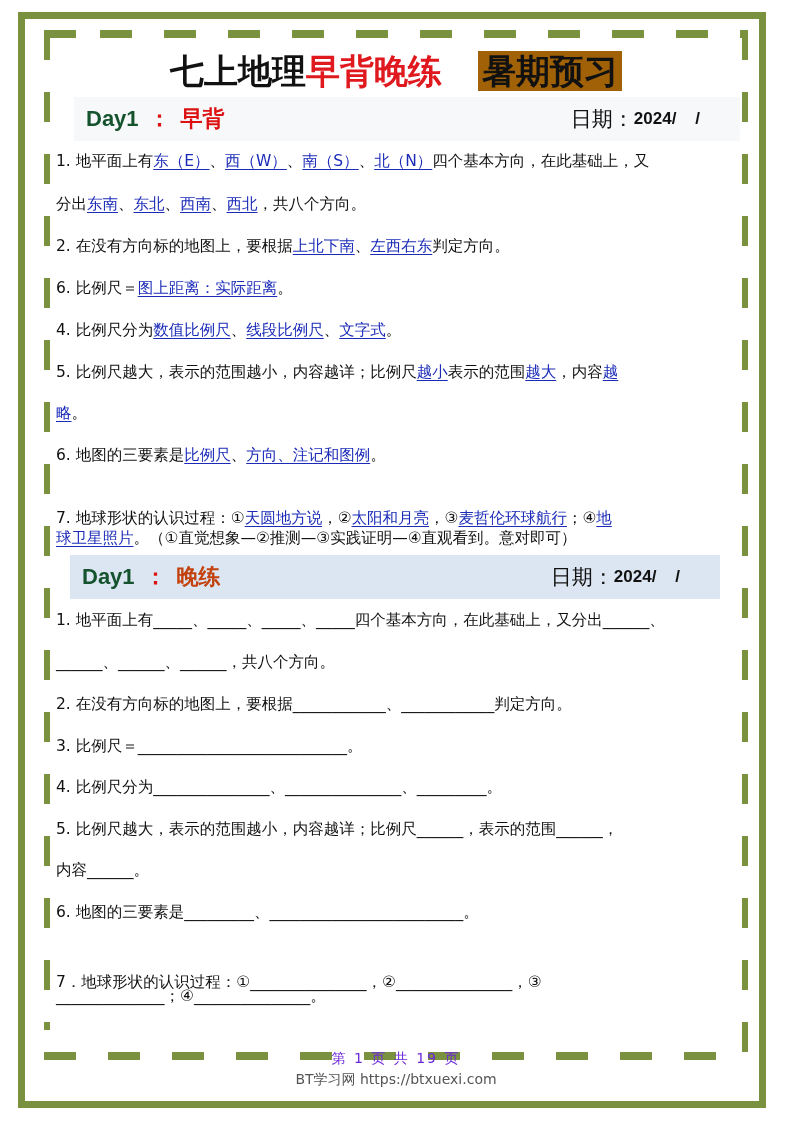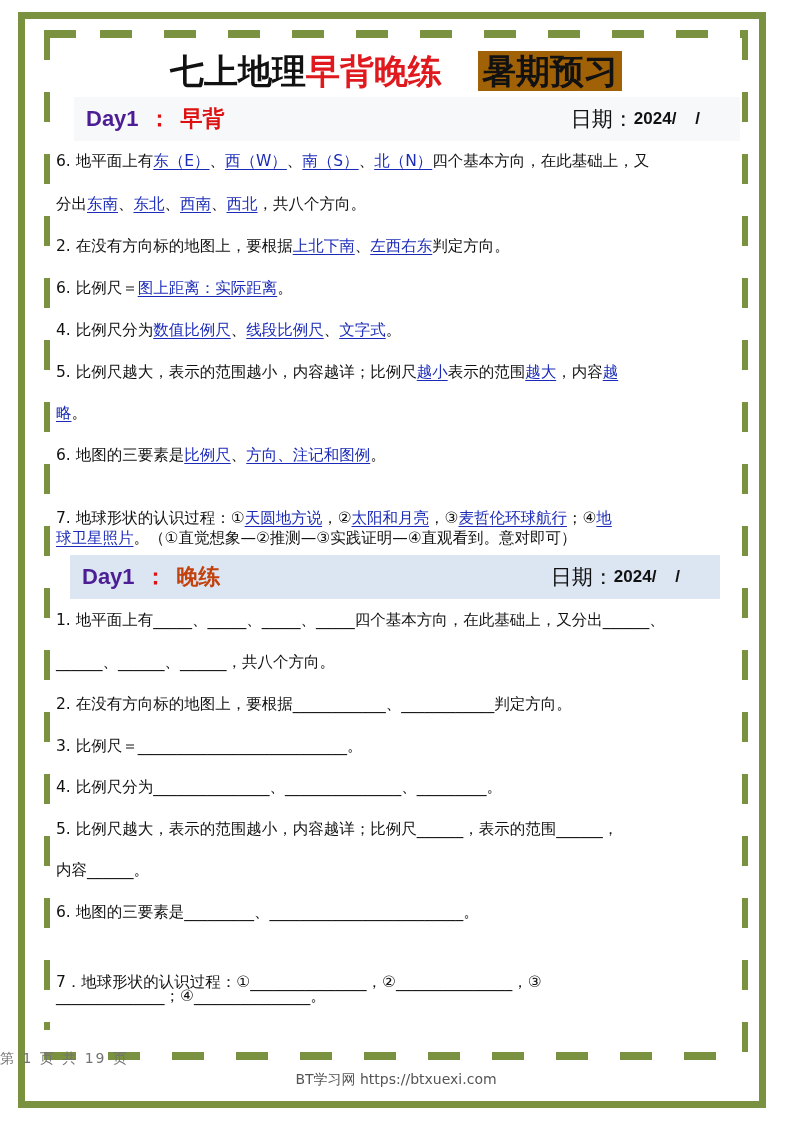--- a/index.html
+++ b/index.html
@@ -29,37 +29,37 @@
     }
     .title-black { color: #111; }
     .title-red { color: #e0191f; }
     .title-hl { background: #a16207; color: #111; padding: 0 4px; margin-left: 36px; }
 
     .day-bar {
       position: absolute; height: 44px; display: flex; align-items: center;
     }
     .day-bar.morning { left: 74px; top: 97px; width: 666px; background: #f7f8fa; }
     .day-bar.evening { left: 70px; top: 555px; width: 650px; background: #dce5f2; }
-    .day-label { font-family: "Liberation Sans", sans-serif; font-weight: bold; font-size: 22px; color: #4c1d95; padding-left: 12px; }
+    .day-label { font-family: "Liberation Sans", sans-serif; font-weight: bold; font-size: 22px; color: #14532d; padding-left: 12px; }
     .day-sep { font-weight: bold; font-size: 22px; color: #d11; margin: 0 10px; }
     .day-kind { font-weight: bold; font-size: 22px; }
     .day-kind.red { color: #d11; }
     .day-kind.blue { color: #c2410c; }
     .date-group { margin-left: auto; display: flex; align-items: center; padding-right: 40px; }
     .date-label { font-size: 21px; color: #111; }
     .date-val { font-family: "Liberation Sans", sans-serif; font-size: 17px; font-weight: bold; color: #111; white-space: pre; }
 
     .content { position: absolute; left: 56px; width: 684px; font-size: 15.5px; color: #111; }
     .line { position: absolute; left: 0; white-space: nowrap; line-height: 22px; }
     .ans { color: #1b2bb8; text-decoration: underline; text-decoration-color: #1b2bb8; text-underline-offset: 3px; }
     .blank { letter-spacing: 0; }
 
     .footer-page {
-      position: absolute; left: 0; width: 792px; top: 1050px; 
-      font-size: 14px; color: #737373; letter-spacing: 2px;
+      position: absolute; left: 0; width: 792px; top: 1050px; text-align: center;
+      font-size: 14px; color: #6d28d9; letter-spacing: 2px;
     }
     .footer-site {
       position: absolute; left: 0; width: 792px; top: 1071px; text-align: center;
       font-size: 14px; color: #555;
     }
   </style>
 </head>
 <body>
 
 <div class="outer-frame"></div>
@@ -77,21 +77,21 @@
   <span class="day-label">Day1</span>
   <span class="day-sep">：</span>
   <span class="day-kind red">早背</span>
   <span class="date-group">
     <span class="date-label">日期：</span>
     <span class="date-val">2024/    /</span>
   </span>
 </div>
 
 <div class="content" id="morning-content" style="top:150px;">
-    <div class="line" style="top: 0px;"><span>6. 地平面上有</span><span class="ans">东（E）</span><span>、</span><span class="ans">西（W）</span><span>、</span><span class="ans">南（S）</span><span>、</span><span class="ans">北（N）</span><span>四个基本方向，在此基础上，又</span></div>
+    <div class="line" style="top: 0px;"><span>1. 地平面上有</span><span class="ans">东（E）</span><span>、</span><span class="ans">西（W）</span><span>、</span><span class="ans">南（S）</span><span>、</span><span class="ans">北（N）</span><span>四个基本方向，在此基础上，又</span></div>
     <div class="line" style="top: 43px;"><span>分出</span><span class="ans">东南</span><span>、</span><span class="ans">东北</span><span>、</span><span class="ans">西南</span><span>、</span><span class="ans">西北</span><span>，共八个方向。</span></div>
     <div class="line" style="top: 85px;"><span>2. 在没有方向标的地图上，要根据</span><span class="ans">上北下南</span><span>、</span><span class="ans">左西右东</span><span>判定方向。</span></div>
     <div class="line" style="top: 127px;"><span>6. 比例尺＝</span><span class="ans">图上距离：实际距离</span><span>。</span></div>
     <div class="line" style="top: 169px;"><span>4. 比例尺分为</span><span class="ans">数值比例尺</span><span>、</span><span class="ans">线段比例尺</span><span>、</span><span class="ans">文字式</span><span>。</span></div>
     <div class="line" style="top: 211px;"><span>5. 比例尺越大，表示的范围越小，内容越详；比例尺</span><span class="ans">越小</span><span>表示的范围</span><span class="ans">越大</span><span>，内容</span><span class="ans">越</span></div>
     <div class="line" style="top: 252px;"><span class="ans">略</span><span>。</span></div>
     <div class="line" style="top: 294px;"><span>6. 地图的三要素是</span><span class="ans">比例尺</span><span>、</span><span class="ans">方向、注记和图例</span><span>。</span></div>
     <div class="line" style="top: 336px; margin-top: 21px;"><span>7. 地球形状的认识过程：①</span><span class="ans">天圆地方说</span><span>，②</span><span class="ans">太阳和月亮</span><span>，③</span><span class="ans">麦哲伦环球航行</span><span>；④</span><span class="ans">地</span></div>
     <div class="line" style="top: 377px;"><span class="ans">球卫星照片</span><span>。（①直觉想象—②推测—③实践证明—④直观看到。意对即可）</span></div>
   </div>

